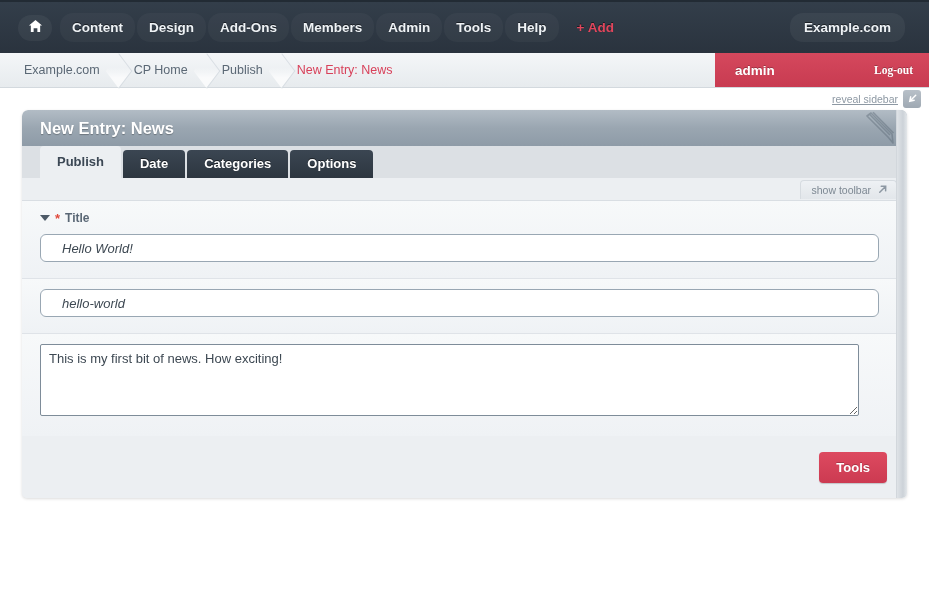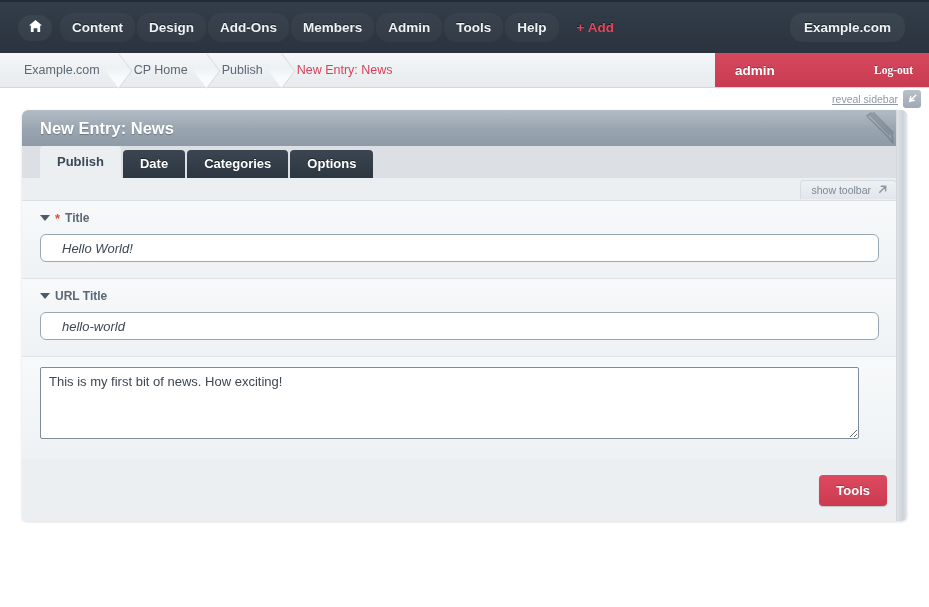--- a/index.html
+++ b/index.html
@@ -415,24 +415,20 @@
         <span class="chevron"></span>
         <span class="req">*</span>
         <span>Title</span>
       </div>
       <div class="field-body">
         <input class="txtinput" type="text" value="Hello World!" style="">
       </div>
     </div>
 
     <div class="field">
-      <div class="field-label">
-        <span class="chevron"></span>
-        <span>URL Title</span>
-      </div>
       <div class="field-body">
         <input class="txtinput" type="text" value="hello-world" style="">
       </div>
     </div>
 
     <div class="field">
       <div class="field-body-narrow">
         <textarea class="txtarea" style="">This is my first bit of news. How exciting!</textarea>
       </div>
     </div>

